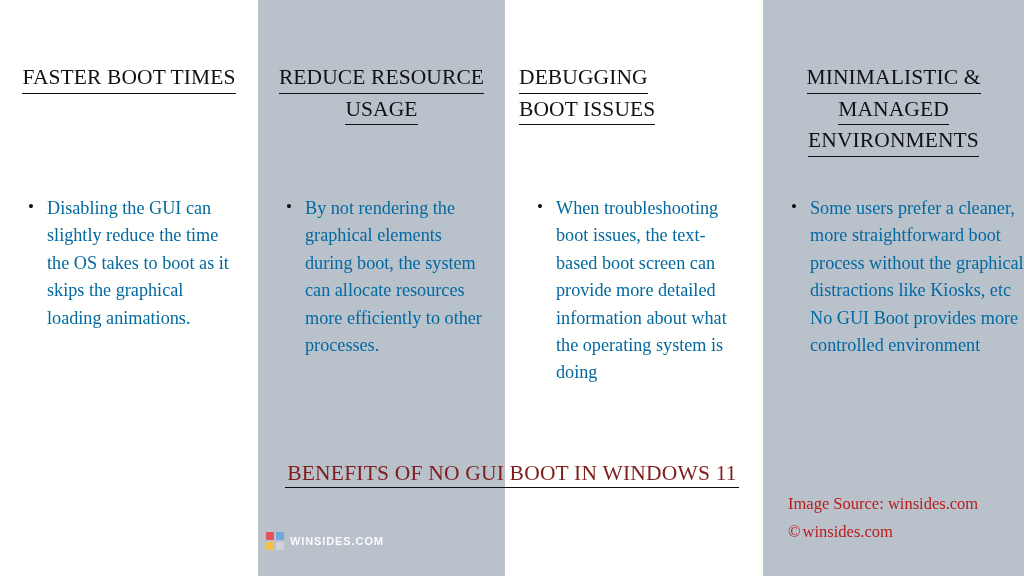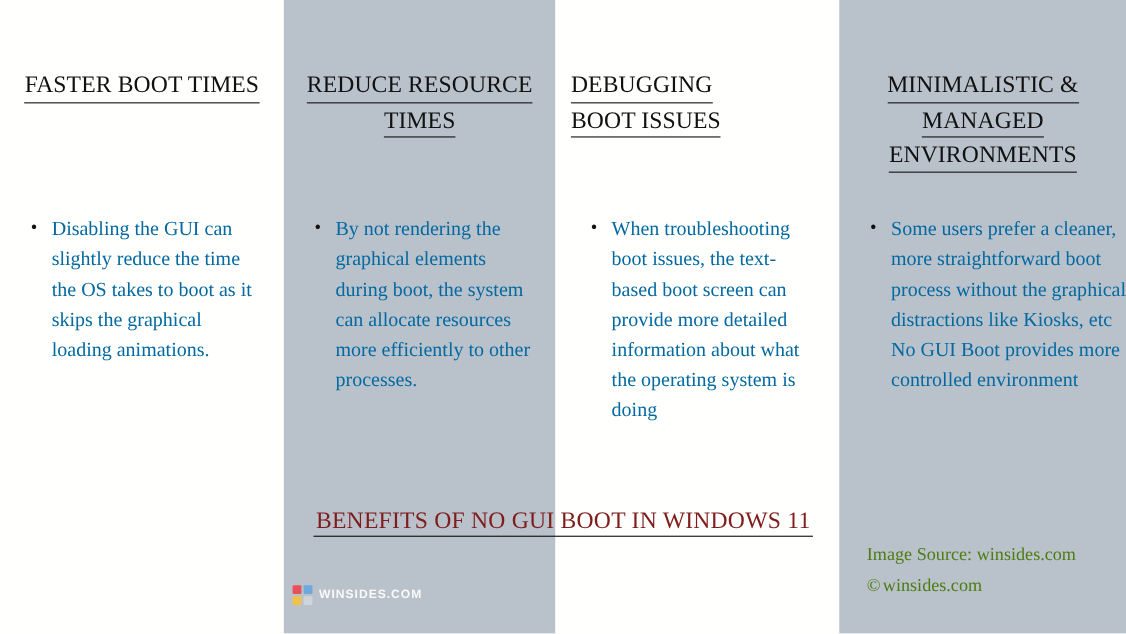--- a/index.html
+++ b/index.html
@@ -155,21 +155,21 @@
     letter-spacing: 0.9px;
     color: #fafafa;
   }
 
   
   #attribution {
     position: absolute;
     left: 788px;
     top: 490px;
     z-index: 5;
-    color: #4d7c0f;
+    color: #b91c1c;
     font-size: 16.5px;
     line-height: 1.72;
   }
   #attribution .attr-line {
     display: block;
     white-space: nowrap;
   }
   .copy-glyph {
     display: inline-block;
     margin-right: 2px;
@@ -192,21 +192,21 @@
     <div class="col-body">
       <ul class="bullet-list">
         <li>Disabling the GUI can slightly reduce the time the OS takes to boot as it skips the graphical loading animations.</li>
       </ul>
     </div>
   </div>
 
   <div class="col col-2">
     <div class="col-heading">
       <span class="hl">REDUCE RESOURCE </span><br>
-      <span class="hl">TIMES</span>
+      <span class="hl">USAGE</span>
     </div>
     <div class="col-body">
       <ul class="bullet-list">
         <li> By not rendering the graphical elements during boot, the system can allocate resources more efficiently to other processes.</li>
       </ul>
     </div>
   </div>
 
   <div class="col col-3">
     <div class="col-heading">

